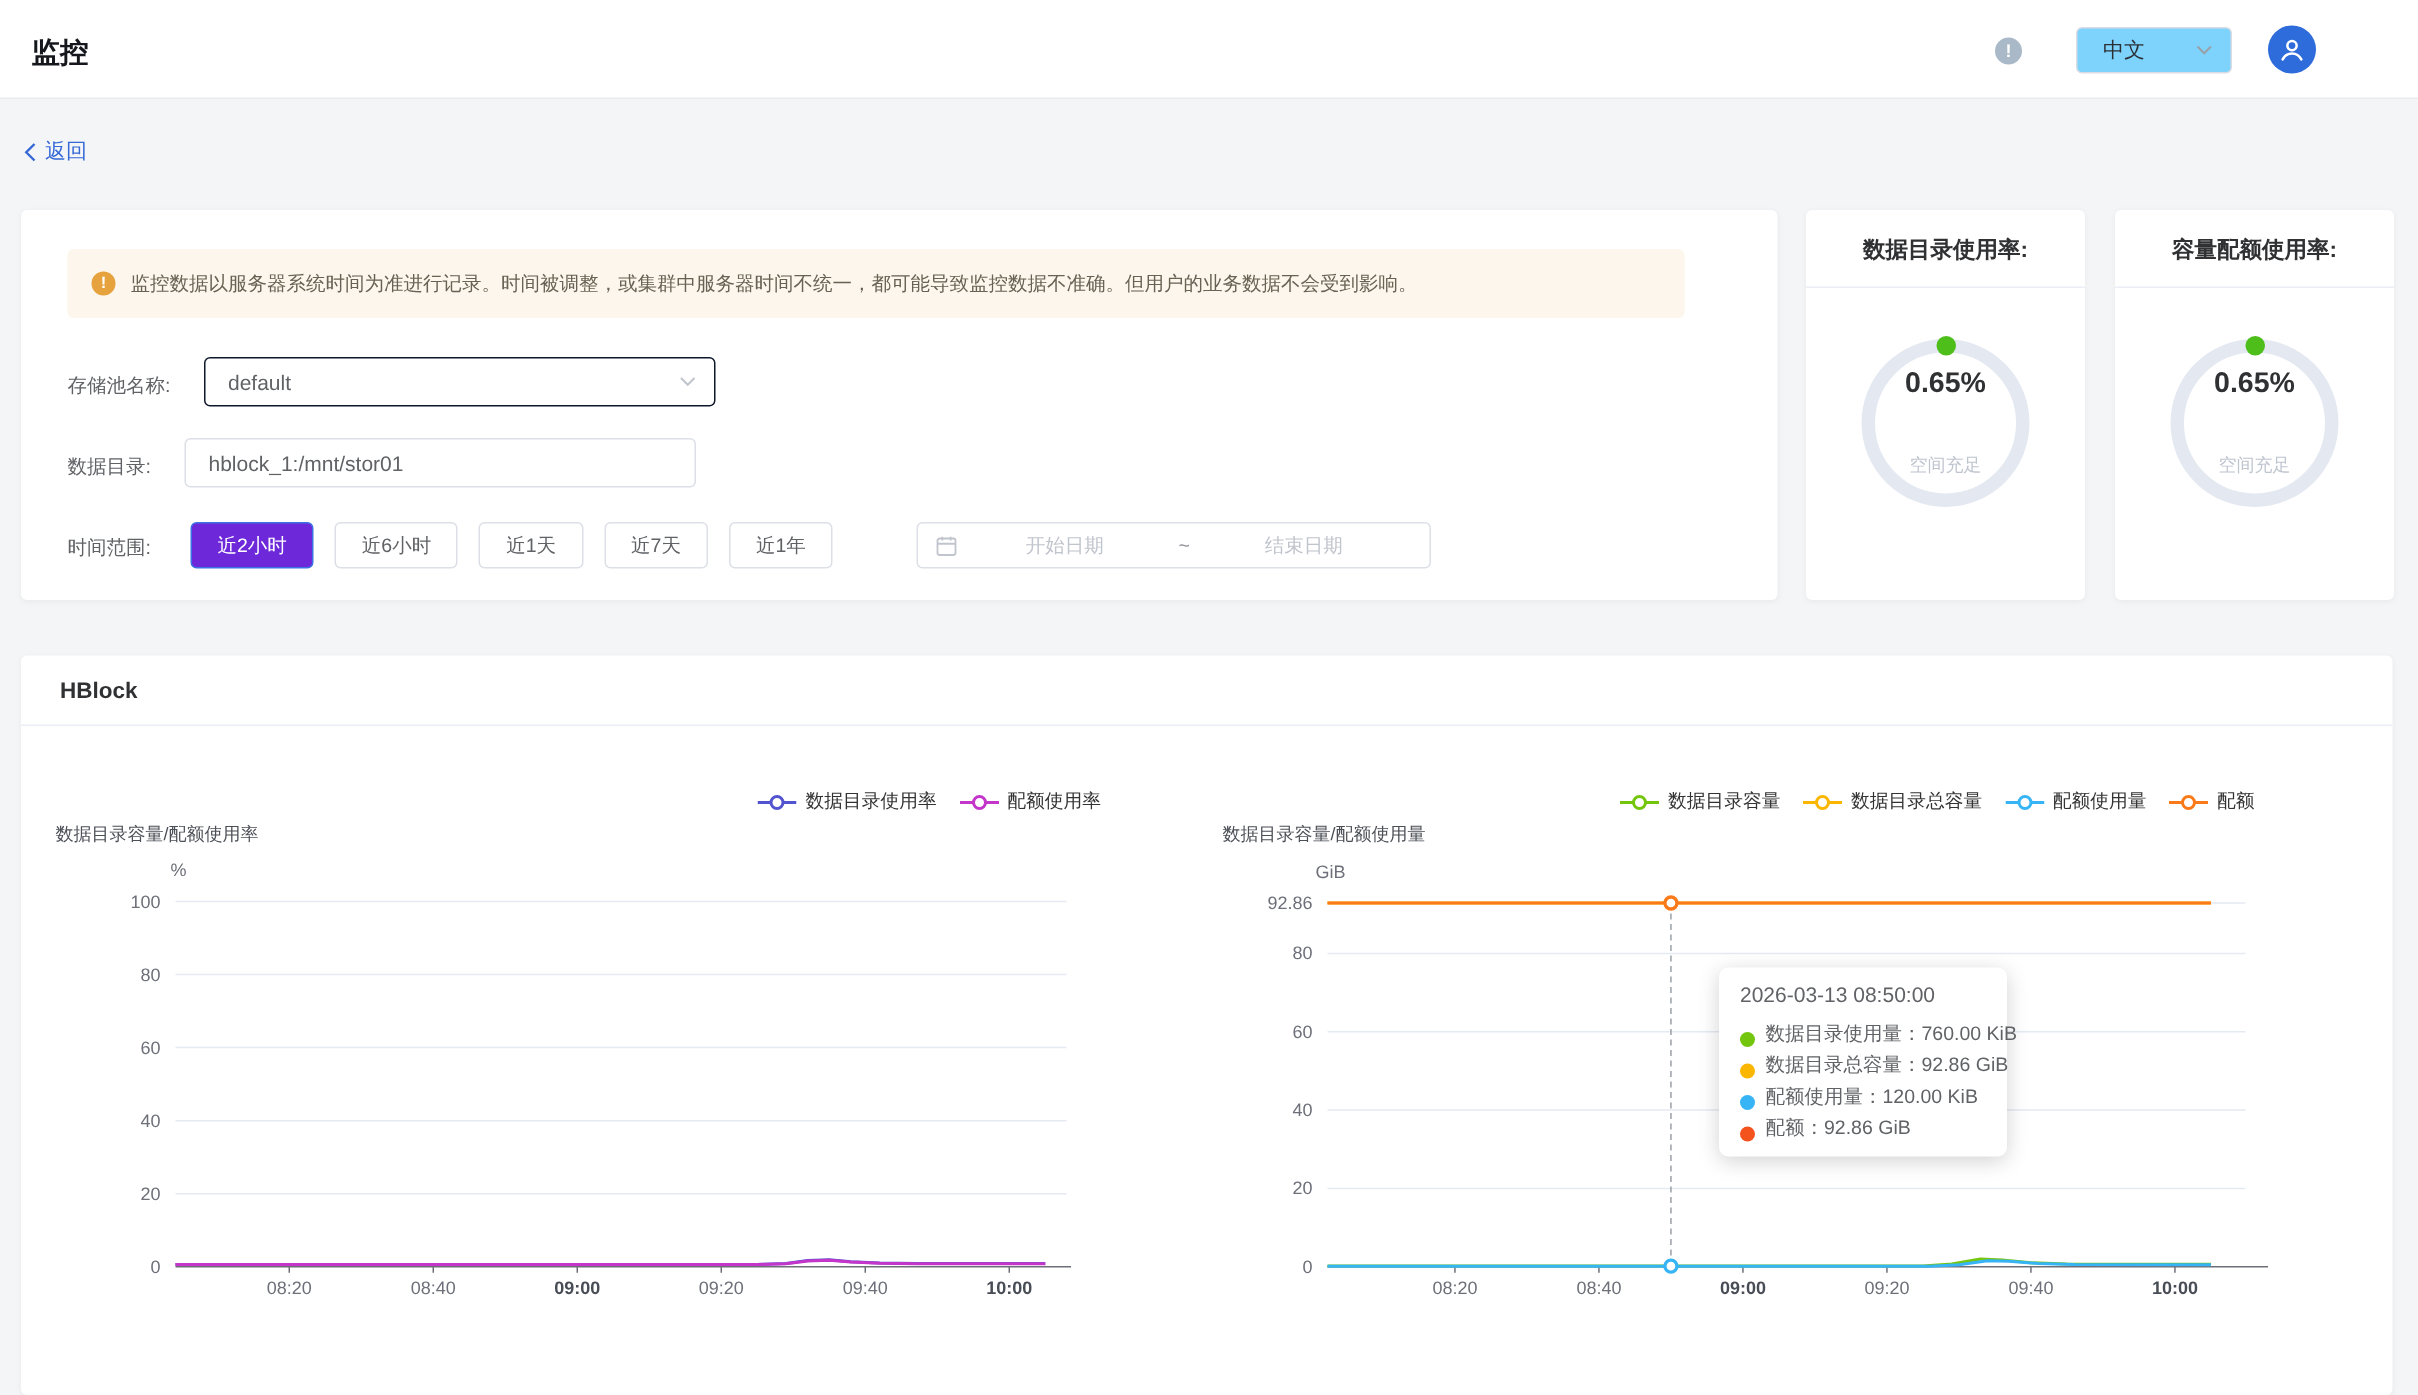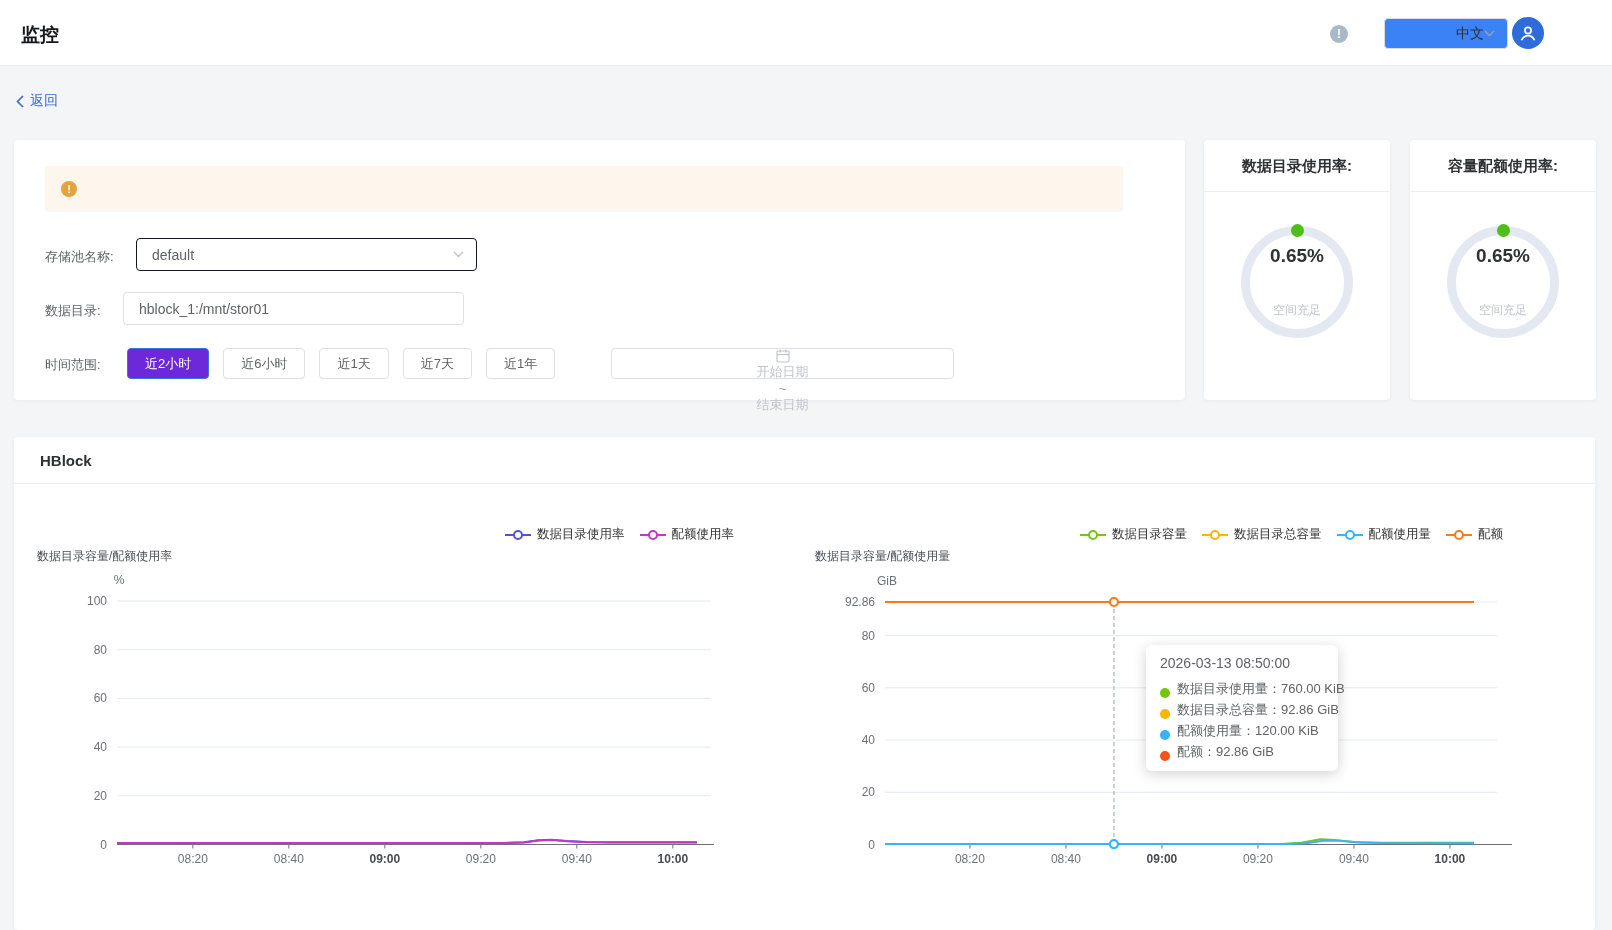--- a/index.html
+++ b/index.html
@@ -3,42 +3,42 @@
 <meta charset="utf-8">
 <style>
   * { margin:0; padding:0; box-sizing:border-box; }
   html,body { width:1612px; height:930px; overflow:hidden; }
   body { background:#f4f5f7; font-family:"Liberation Sans","DejaVu Sans",sans-serif; color:#303133; position:relative; }
 
   
   .app-header { position:absolute; left:0; top:0; width:1612px; height:66px; background:#fff; border-bottom:1px solid #e9ebef; z-index:5; }
   .app-title { position:absolute; left:21px; top:22px; font-size:19px; font-weight:bold; color:#15171c; }
   .notice-icon { position:absolute; left:1330px; top:25px; width:18px; height:18px; border-radius:50%; background:#a9b9c8; color:#fff; font-size:12px; font-weight:bold; text-align:center; line-height:18px; cursor:pointer; }
-  .lang-select { position:absolute; left:1384px; top:18px; width:124px; height:31px; border:1px solid #d9dce3; border-radius:4px; background:#3b82f6; display:flex; align-items:center; padding:0 12px 0 17px; cursor:pointer;text-align:right; }
+  .lang-select { position:absolute; left:1384px; top:18px; width:104px; height:31px; border:1px solid #d9dce3; border-radius:4px; background:#7dd3fc; display:flex; align-items:center; padding:0 12px 0 17px; cursor:pointer; }
   .lang-select span { font-size:14px; color:#2b2f36; flex:1; }
   .avatar { position:absolute; left:1512px; top:17px; width:32px; height:32px; border-radius:50%; background:#2e6bdb; display:flex; align-items:center; justify-content:center; cursor:pointer; }
 
   
   .back-link { position:absolute; left:16px; top:92px; display:flex; align-items:center; gap:6px; color:#3569d6; font-size:14px; cursor:pointer; text-decoration:none; z-index:4; }
 
   .card { position:absolute; background:#fff; border-radius:4px; box-shadow:0 1px 4px rgba(0,0,0,0.05); }
 
   
   .filter-card { left:14px; top:140px; width:1171px; height:260px; }
   .alert { position:absolute; left:31px; top:26px; width:1078px; height:46px; background:#fdf6ec; border-radius:4px; display:flex; align-items:center; padding-left:16px; gap:10px; }
   .alert-icon { width:16px; height:16px; border-radius:50%; background:#e6a23c; color:#fff; font-size:11px; font-weight:bold; text-align:center; line-height:16px; flex:none; }
   .alert-text { font-size:13px; color:#676253; }
   .f-label { position:absolute; left:31px; font-size:13px; color:#606266; }
   .select-box { position:absolute; left:122px; top:98px; width:341px; height:33px; border:1px solid #0f172a; border-radius:4px; display:flex; align-items:center; padding:0 12px 0 15px; cursor:pointer; background:#fff; }
   .select-box span { flex:1; font-size:14px; color:#606266; }
   .dir-input { position:absolute; left:109px; top:152px; width:341px; height:33px; border:1px solid #dcdfe6; border-radius:4px; padding:0 15px; font-size:14px; color:#606266; font-family:inherit; outline:none; }
   .range-buttons { position:absolute; left:113px; top:208px; display:flex; gap:14px; }
   .range-buttons button { height:31px; padding:0 17px; border:1px solid #dcdfe6; background:#fff; border-radius:4px; font-size:13px; color:#606266; cursor:pointer; font-family:inherit; }
   .range-buttons button.active { background:#6d28d9; border-color:#3c73e3; color:#fff; }
-  .date-range { position:absolute; left:597px; top:208px; width:343px; height:31px; border:1px solid #dcdfe6; border-radius:4px; display:flex; align-items:center; padding:0 12px; background:#fff; cursor:pointer;flex-direction:column; }
+  .date-range { position:absolute; left:597px; top:208px; width:343px; height:31px; border:1px solid #dcdfe6; border-radius:4px; display:flex; align-items:center; padding:0 12px; background:#fff; cursor:pointer; }
   .date-range .ph { flex:1; text-align:center; font-size:13px; color:#c0c4cc; }
   .date-range .sep { font-size:13px; color:#909399; padding:0 4px; }
 
   
   .gauge-card { top:140px; width:186px; height:260px; }
   .gauge-title { text-align:center; padding-top:17px; font-size:15px; font-weight:bold; color:#303133; }
   .gauge-divider { margin-top:15px; border-bottom:1px solid #ebeef5; }
   .gauge-ring { position:relative; width:112px; height:112px; margin:34px auto 0; border:9px solid #e4e9f1; border-radius:50%; display:flex; flex-direction:column; align-items:center; justify-content:center;gap:32px; }
   .gauge-dot { position:absolute; left:50%; top:-11px; margin-left:-6.5px; width:13px; height:13px; border-radius:50%; background:#4ebe1b; }
   .gauge-value { font-size:19px; font-weight:600; color:#303133; }
@@ -87,20 +87,21 @@
 <a class="back-link">
   <svg class="chev" width="8" height="13" viewBox="0 0 8 13">
       <path d="M7 1L1.5 6.5L7 12" fill="none" stroke="#3569d6" stroke-width="1.6"></path>
     </svg>
   <span>返回</span>
 </a>
 
 <div class="card filter-card">
   <div class="alert">
     <span class="alert-icon">!</span>
+    <span class="alert-text">监控数据以服务器系统时间为准进行记录。时间被调整，或集群中服务器时间不统一，都可能导致监控数据不准确。但用户的业务数据不会受到影响。</span>
   </div>
   <div class="f-label" style="top:108px">存储池名称:</div>
   <div class="select-box">
     <span>default</span>
     <svg class="chev" width="11" height="7" viewBox="0 0 11 7">
         <path d="M1 1l4.5 4.5L10 1" fill="none" stroke="#c0c4cc" stroke-width="1.4"></path>
       </svg>
   </div>
   <div class="f-label" style="top:162px">数据目录:</div>
   <input class="dir-input" value="hblock_1:/mnt/stor01" style="">

